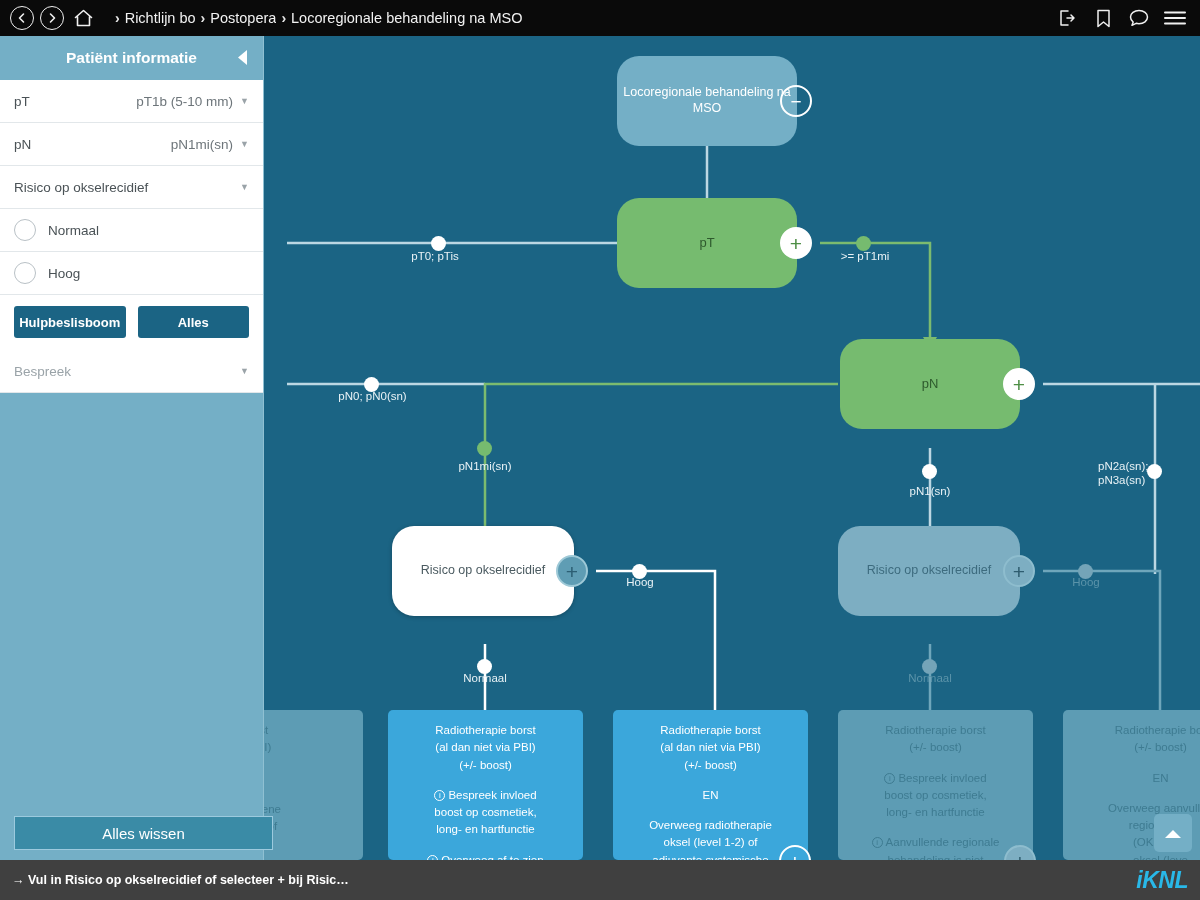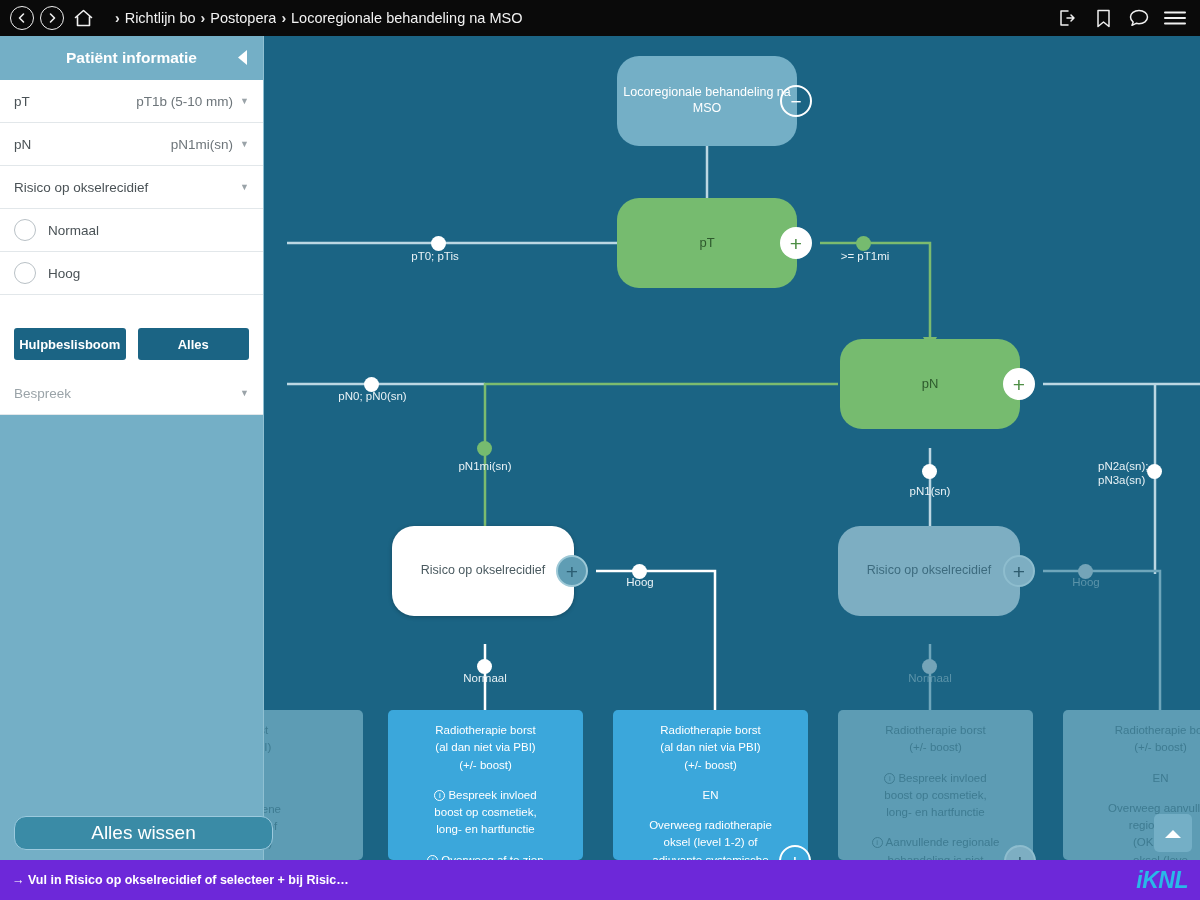--- a/index.html
+++ b/index.html
@@ -122,33 +122,33 @@
     border-bottom: 1px solid #e2e7ea; font-size: 13.5px; color: #4a5256;
   }
   .radio {
     width: 22px; height: 22px; border-radius: 50%; border: 1.6px solid #b9c1c6;
     margin-right: 12px; background: #fff; flex: 0 0 auto;
   }
   .sb-btns { display: flex; gap: 12px; padding: 11px 14px 12px 14px; background: #fff; }
   .btn {
     flex: 1; height: 32px; background: #1b6484; color: #ffffff;
     font-size: 13px; font-weight: bold; border: none; border-radius: 3px;
-    display: flex; align-items: center; justify-content: center; margin-top: 22px;
+    display: flex; align-items: center; justify-content: center;
   }
   .sb-foot { position: absolute; left: 0; bottom: 10px; width: 287px; padding: 0 14px; }
   .btn-wide {
     width: 100%; height: 34px; background: #3a8ba6; color: #ffffff;
-    border: 1px solid #9ccade; border-radius: 12px; font-size: 19px;
+    border: 1px solid #9ccade; border-radius: 0; font-size: 15px;
     display: flex; align-items: center; justify-content: center;
   }
 
   
   .bottombar {
     position: absolute; left: 0; top: 860px; width: 1200px; height: 40px;
-    background: #6d28d9; display: flex; align-items: center;
+    background: #404040; display: flex; align-items: center;
     padding: 0 12px; z-index: 60;
   }
   .status-msg {
     color: #ffffff; font-size: 12.5px; font-weight: bold;
     white-space: nowrap; overflow: hidden; max-width: 400px;
   }
   .terms { position: absolute; left: 0; width: 1200px; text-align: center;
            color: #ffffff; font-size: 12.5px; font-weight: bold; pointer-events: none; }
   .terms a { color: #ffffff; text-decoration: underline; }
   .logo {

